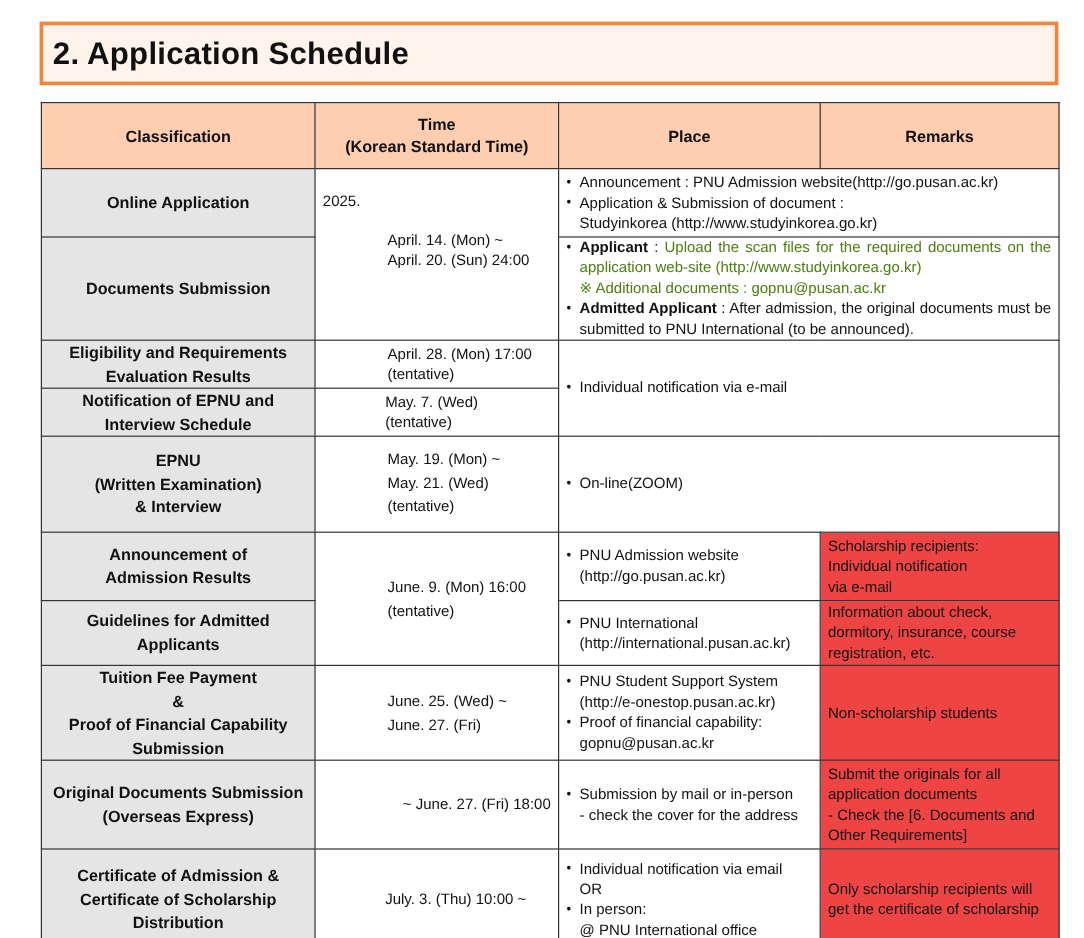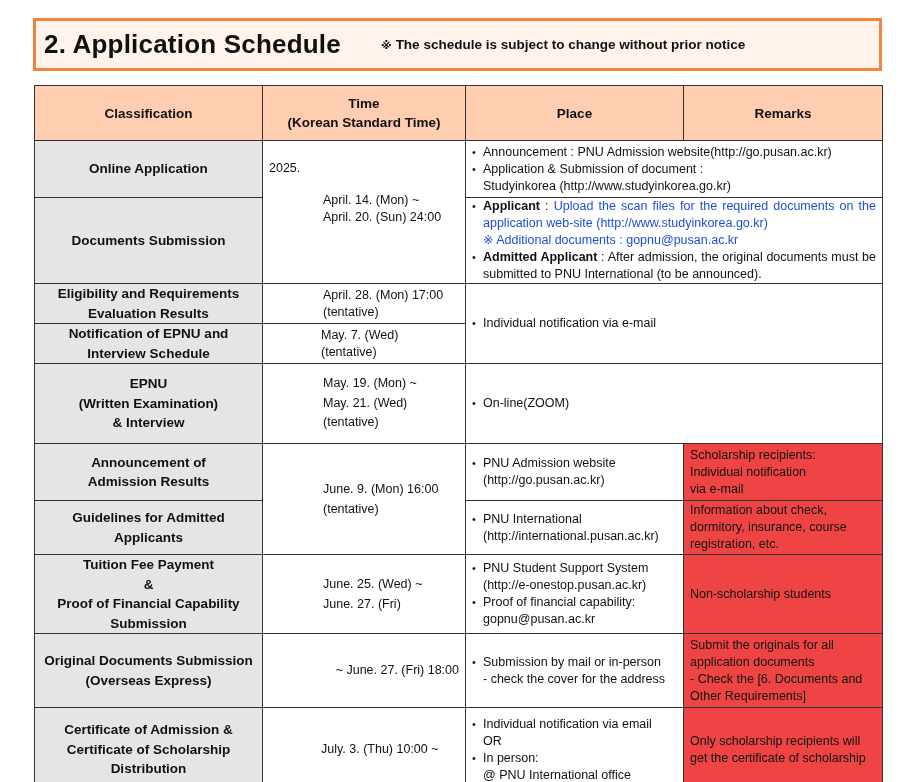--- a/index.html
+++ b/index.html
@@ -22,31 +22,30 @@
   }
   table.schedule td, table.schedule th { border: 1px solid #333; padding: 0 6px; vertical-align: middle; }
   table.schedule th { background: #ffcdb0; font-weight: bold; font-size: 13.5px; line-height: 19px; text-align: center; }
   td.cls { background: #e5e5e5; font-weight: bold; text-align: center; font-size: 13.5px; line-height: 19.5px; }
   td.time { background: #fff; }
   td.place { background: #fff; padding-left: 4px; }
   td.remark { background: #ef4444; }
   .bl { display: flex; }
   .bl .dot { width: 11px; flex: none; font-size: 11px; }
   .bl .txt { flex: 1; }
-  .red { color: #1d4ed8; }
+  .red { color: #4d7c0f; }
   .b { font-weight: bold; }
   .timepad { padding-left: 54px; }
   .timepad2 { padding-left: 52px; }
 </style>
 </head>
 <body>
 
 <div class="title-box">
   <span class="title">2. Application Schedule</span>
-  <span class="note"><span class="mark">※</span><span>The schedule is subject to change without prior notice</span></span>
 </div>
 
 <table class="schedule">
   <colgroup>
     <col style="width:228px">
       <col style="width:203px">
       <col style="width:218px">
       <col style="width:199px">
   </colgroup>
   <tbody>

